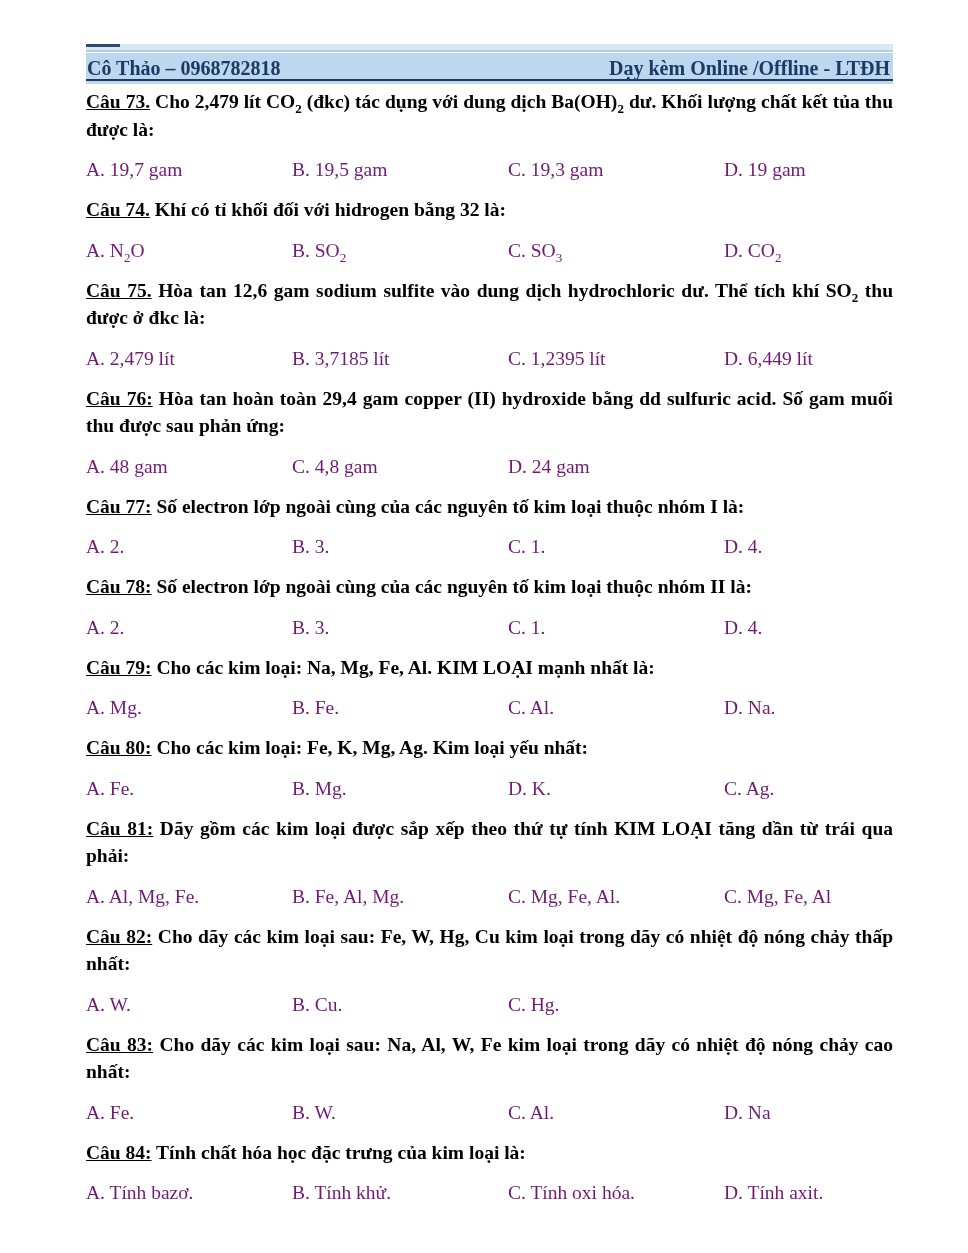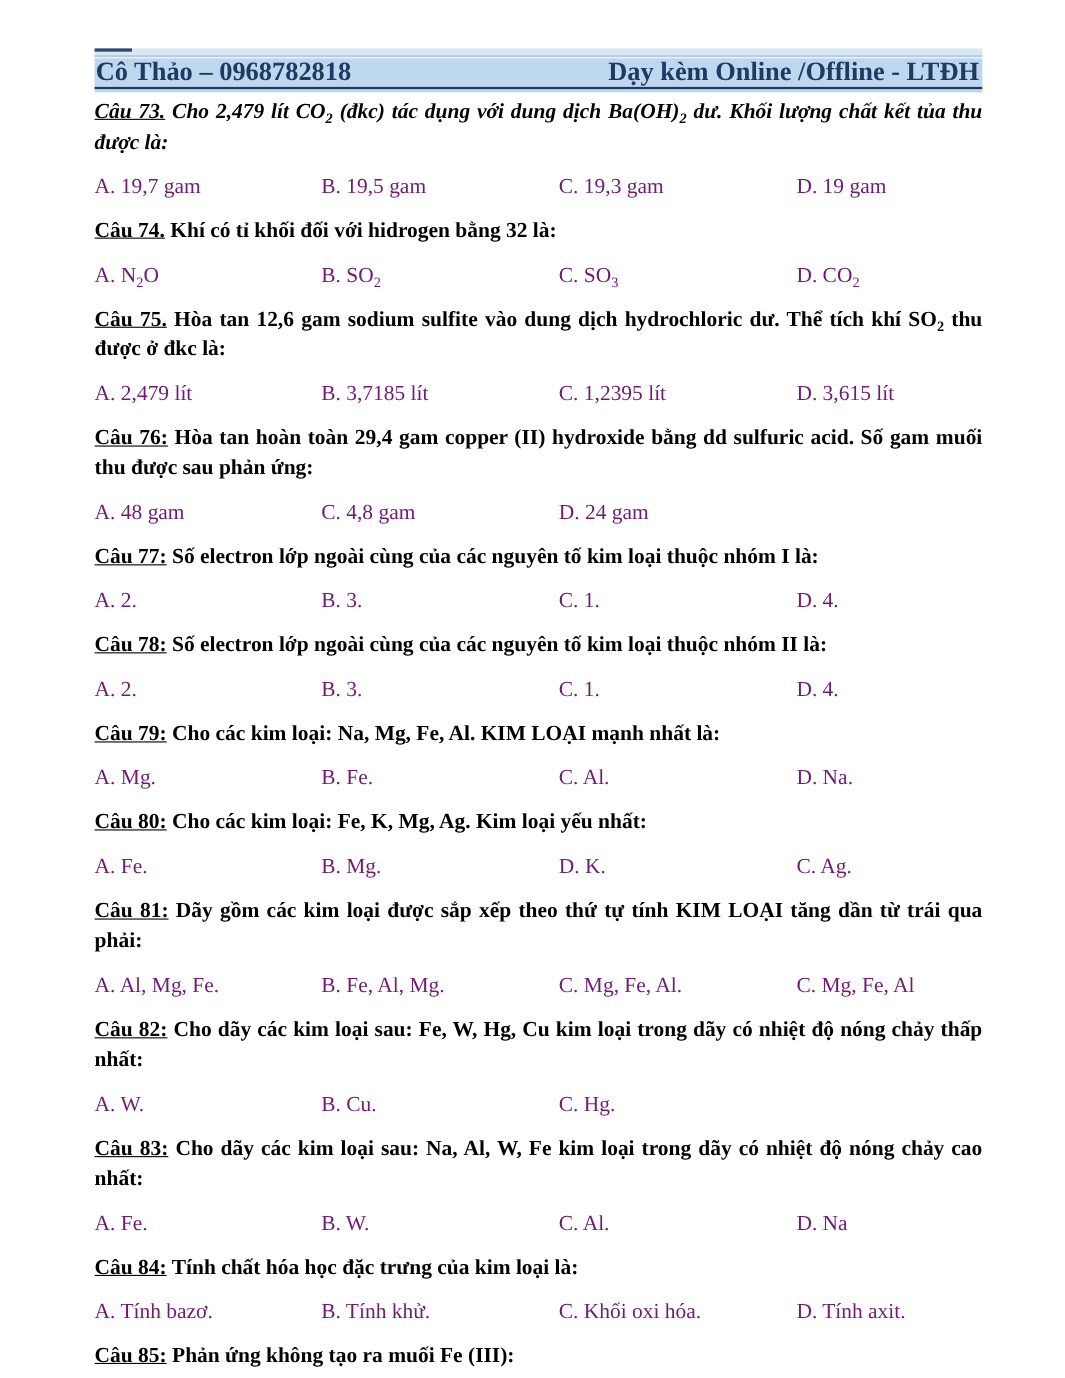--- a/index.html
+++ b/index.html
@@ -42,21 +42,21 @@
     margin-top: 1px;
     position: relative;
     height: 31px;
     background: #bdd7ee;
     display: flex;
     justify-content: space-between;
     align-items: flex-end;
     padding: 0 3px 6px 1px;
     box-sizing: border-box;
     font-weight: 700;
-    font-size: 24px;
+    font-size: 20px;
     line-height: 1;
     color: #1f3864;
   }
   
   .header-bar::after {
     content: "";
     position: absolute;
     left: 0;
     right: 0;
     bottom: 3px;
@@ -67,21 +67,20 @@
   .q-text {
     margin: 13px 0 0 0;
     font-size: 19.5px;
     font-weight: 700;
     line-height: 27.5px;
     text-align: justify;
     color: #000000;
   }
   .question:first-of-type .q-text {
     margin-top: 4px;
-    font-style: italic;
   }
   .q-label {
     text-decoration: underline;
   }
   .answers {
     margin-top: 14px;
     display: grid;
     grid-template-columns: 190px 200px 200px auto;
     font-size: 19.5px;
     font-weight: 400;
@@ -126,21 +125,21 @@
       <span>D. CO<sub>2</sub></span>
     </div>
   </section>
 
   <section class="question">
     <p class="q-text"><span class="q-label">Câu 75.</span> <span>Hòa tan 12,6 gam sodium sulfite vào dung dịch hydrochloric dư. Thể tích khí SO<sub>2</sub> thu được ở đkc là:</span></p>
     <div class="answers">
       <span>A. 2,479 lít</span>
       <span>B. 3,7185 lít</span>
       <span>C. 1,2395 lít</span>
-      <span>D. 3,615 lít</span>
+      <span>D. 6,449 lít</span>
     </div>
   </section>
 
   <section class="question">
     <p class="q-text"><span class="q-label">Câu 76:</span> <span>Hòa tan hoàn toàn 29,4 gam copper (II) hydroxide bằng dd sulfuric acid. Số gam muối thu được sau phản ứng:</span></p>
     <div class="answers">
       <span>A. 48 gam</span>
       <span>C. 4,8 gam</span>
       <span>D. 24 gam</span>
     </div>
@@ -213,22 +212,19 @@
       <span>C. Al.</span>
       <span>D. Na</span>
     </div>
   </section>
 
   <section class="question">
     <p class="q-text"><span class="q-label">Câu 84:</span> <span>Tính chất hóa học đặc trưng của kim loại là:</span></p>
     <div class="answers">
       <span>A. Tính bazơ.</span>
       <span>B. Tính khử.</span>
-      <span>C. Khối oxi hóa.</span>
+      <span>C. Tính oxi hóa.</span>
       <span>D. Tính axit.</span>
     </div>
   </section>
 
-  <section class="question">
-    <p class="q-text"><span class="q-label">Câu 85:</span> <span>Phản ứng không tạo ra muối Fe (III):</span></p>
-  </section>
 
 </div>
 
 </body></html>

